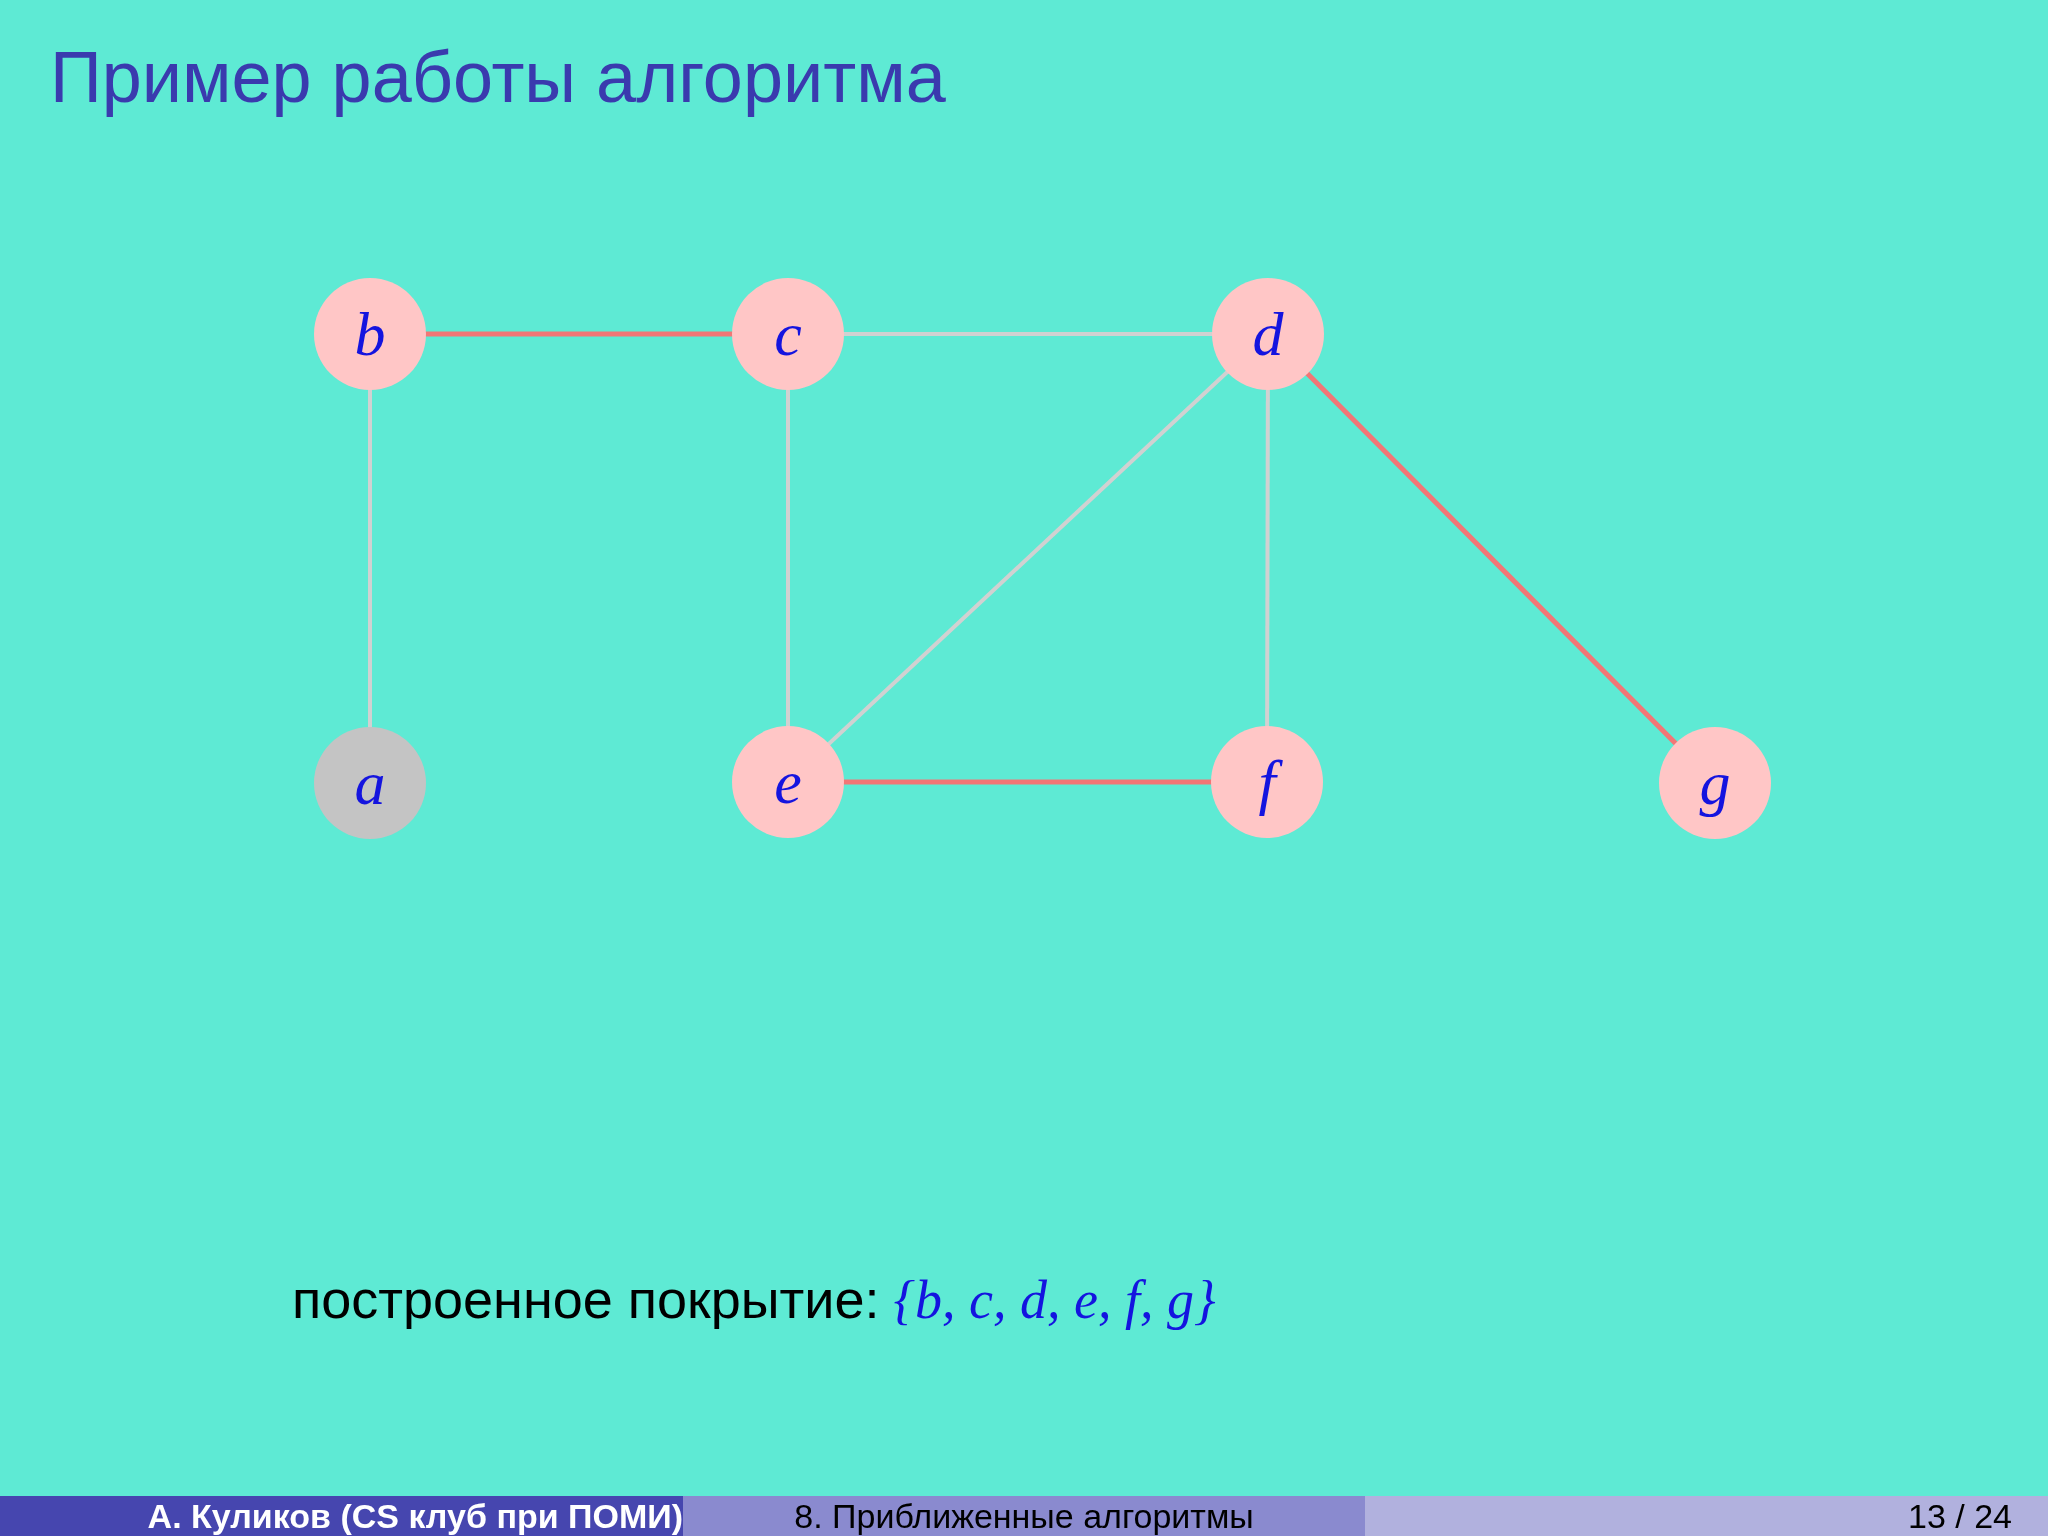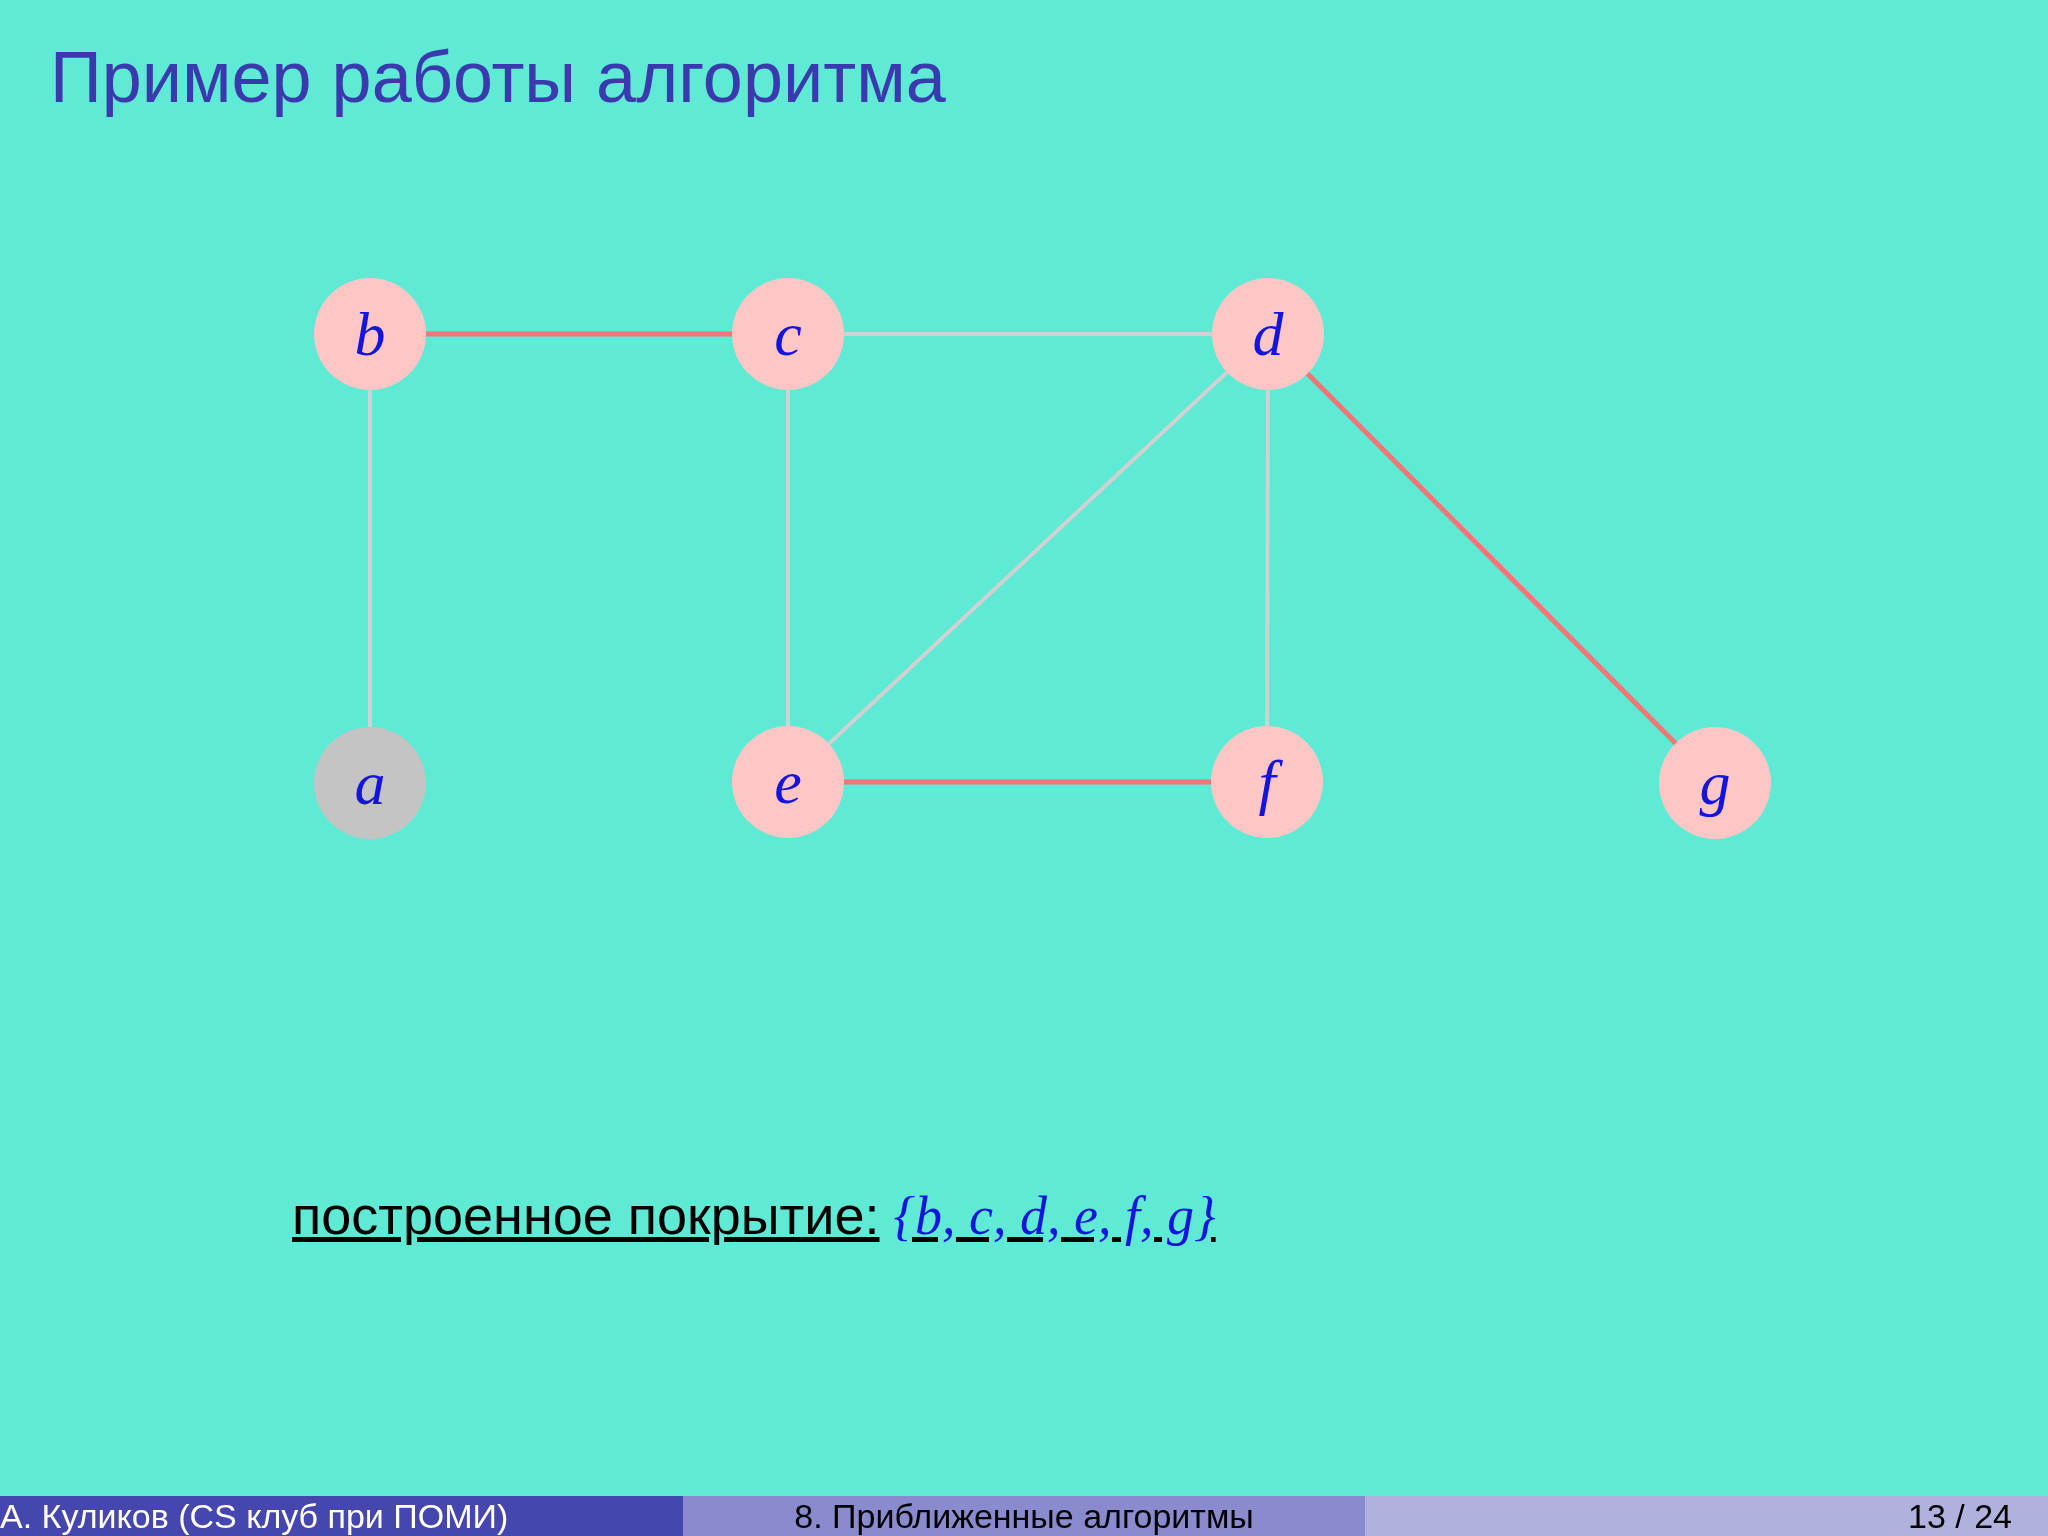--- a/index.html
+++ b/index.html
@@ -26,47 +26,47 @@
     width:2048px;
     height:1536px;
   }
   .graph-node-label{
     font-family:"Liberation Serif","DejaVu Serif",serif;
     font-style:italic;
   }
   .caption{
     position:absolute;
     left:292px;
-    top:1184px;
+    top:1268px;
     font-size:54px;
     color:#000000;
     white-space:nowrap;
-    text-decoration:underline;
   }
   .caption-set{
     font-family:"Liberation Serif","DejaVu Serif",serif;
     font-style:italic;
     color:#1414DF;
     margin-left:14px;
   }
   .footer{
     position:absolute;
     left:0; bottom:0;
     width:2048px;
     height:40px;
     display:flex;
     font-size:34px;
     line-height:40px;
   }
   .footer-left{
     width:683px;
     background:#4646AF;
     color:#ffffff;
-    text-align:left;
+    text-align:right;
     white-space:nowrap;
+    font-weight:bold;
   }
   .footer-mid{
     width:682px;
     background:#8A8ACF;
     color:#000000;
     text-align:center;
     white-space:nowrap;
   }
   .footer-right{
     flex:1;

